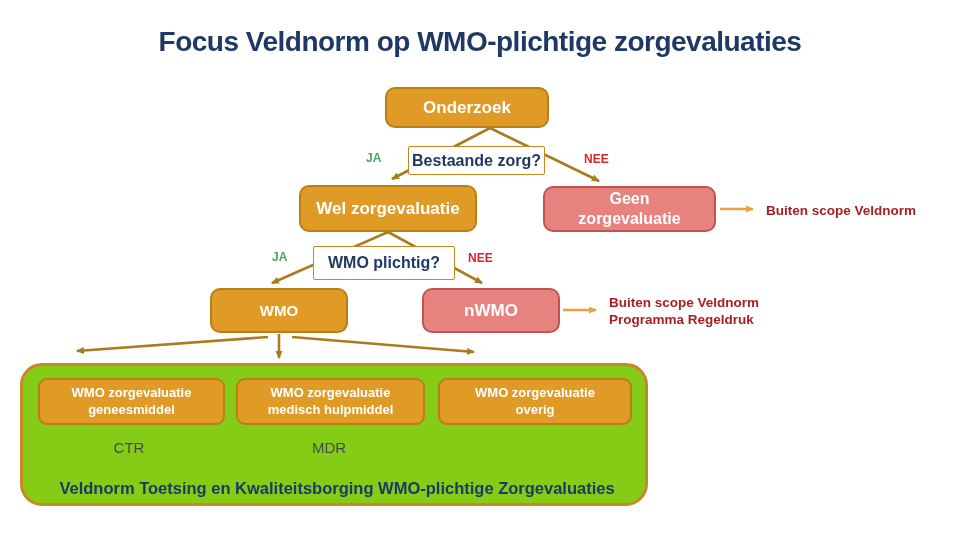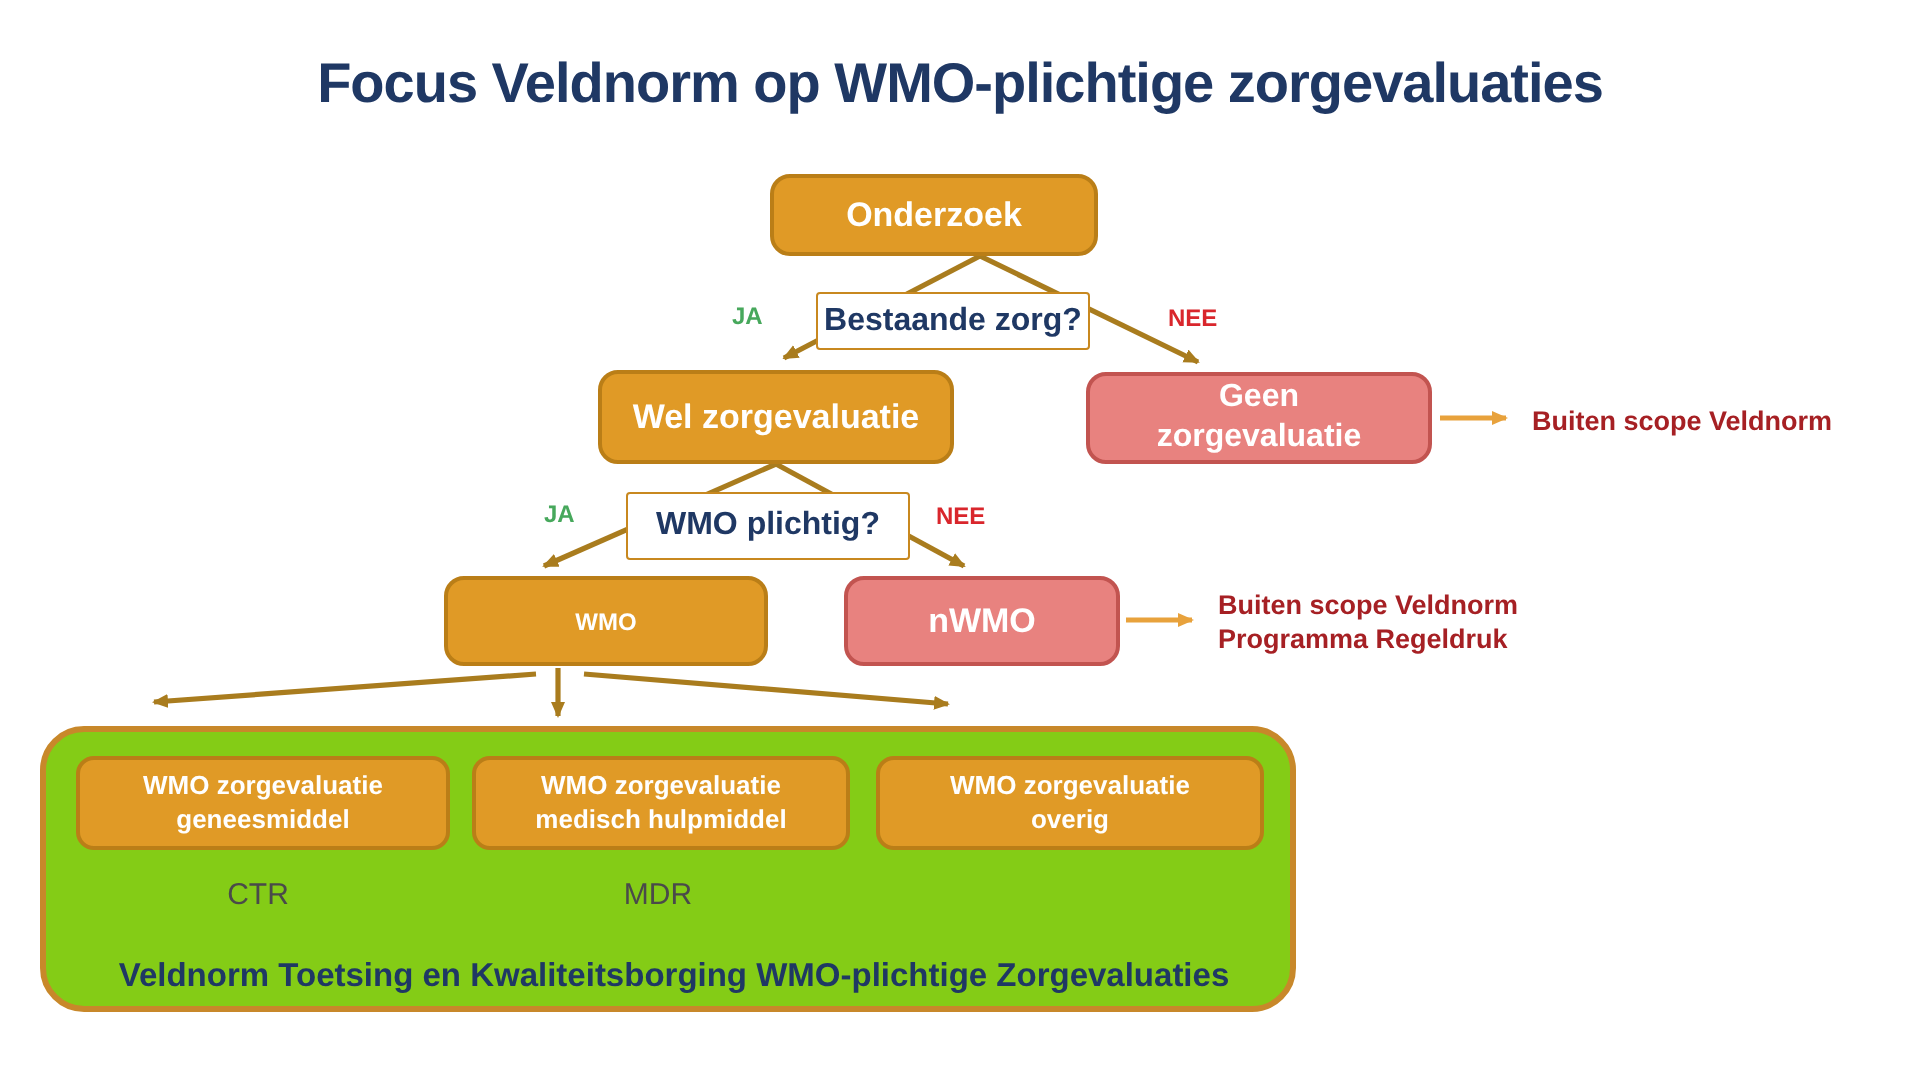--- a/index.html
+++ b/index.html
@@ -97,21 +97,21 @@
   <span class="line2">zorgevaluatie</span>
 </div>
 <div class="abs scope-text" style="left:766px;top:202px;">Buiten scope Veldnorm</div>
 
 <div class="abs qbox" style="left:313px;top:246px;width:142px;height:34px;font-size:16px;">
   <span>WMO plichtig?</span>
 </div>
 <div class="abs decision ja" style="left:272px;top:250px;">JA</div>
 <div class="abs decision nee" style="left:468px;top:251px;">NEE</div>
 
-<div class="abs node orange" style="left:210px;top:288px;width:162px;height:45px;font-size:12px;margin-left:12px;">
+<div class="abs node orange" style="left:210px;top:288px;width:138px;height:45px;font-size:15px;">
   <span>WMO</span>
 </div>
 <div class="abs node pink" style="left:422px;top:288px;width:138px;height:45px;font-size:17px;">
   <span>nWMO</span>
 </div>
 <div class="abs scope-text" style="left:609px;top:295px;">
   <span class="line1">Buiten scope Veldnorm</span>
   <span class="line2">Programma Regeldruk</span>
 </div>
 

